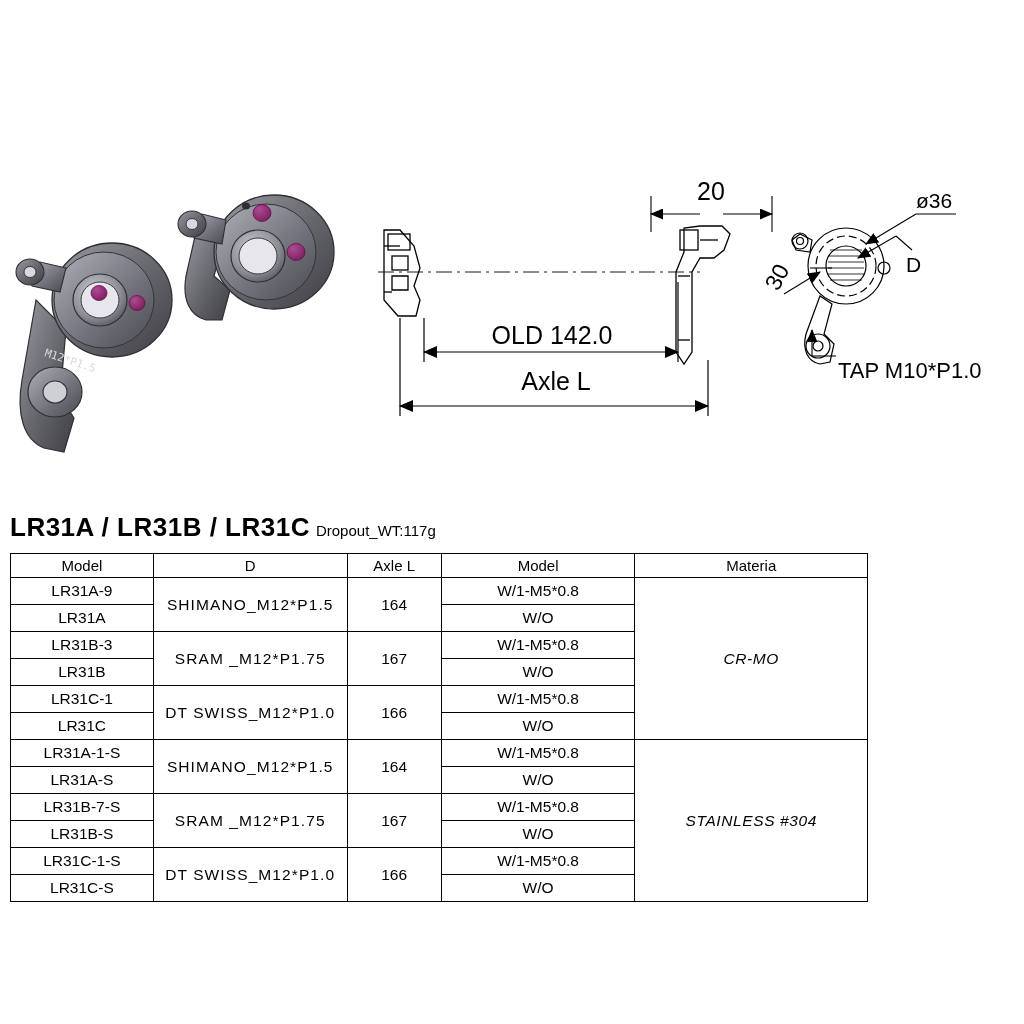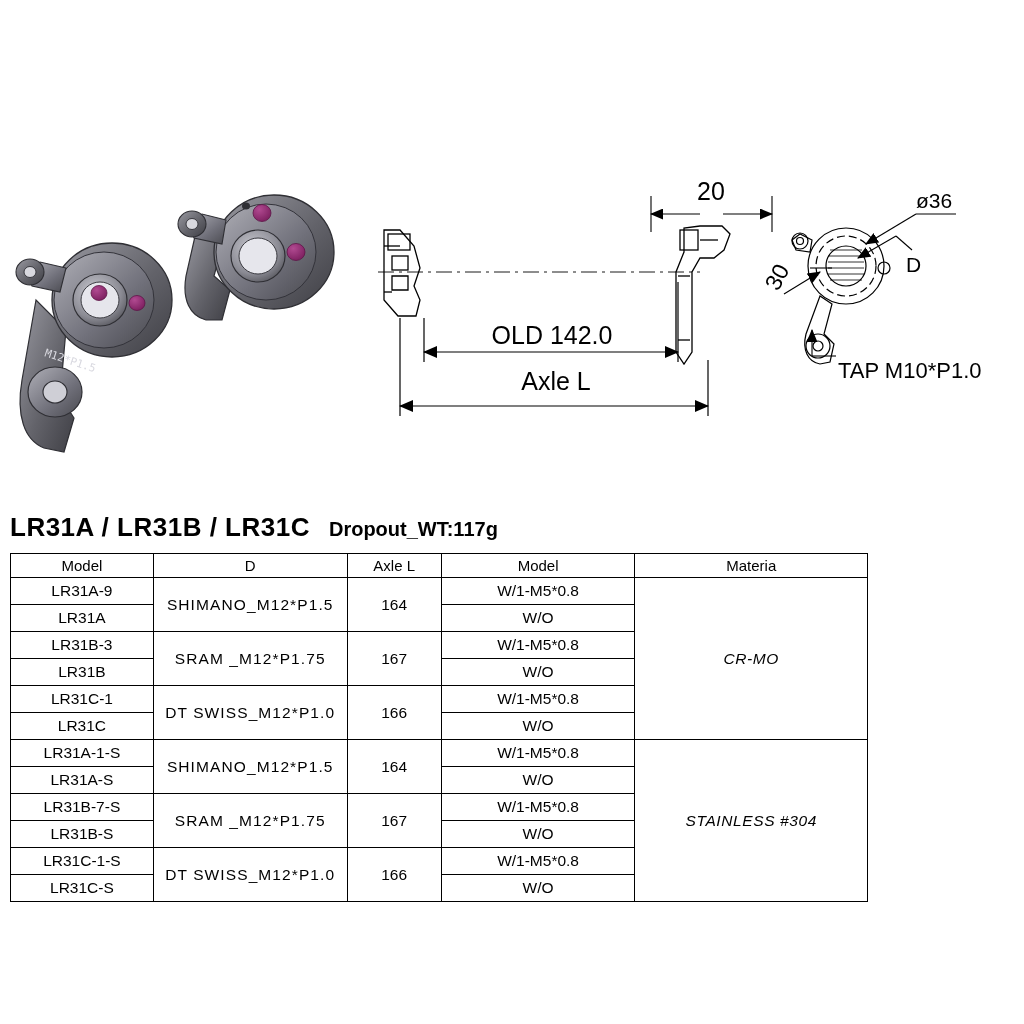--- a/index.html
+++ b/index.html
@@ -24,30 +24,30 @@
     height: 500px;
   }
 
   
   #title-row {
     position: absolute;
     left: 10px;
     top: 512px;
     display: flex;
     align-items: baseline;
-    gap: 19px;
+    gap: 6px;
   }
   #title-main {
     font-size: 26px;
     font-weight: bold;
     letter-spacing: 0.5px;
   }
   #title-sub {
-    font-size: 20px;
-    font-weight: bold;
+    font-size: 15px;
+    font-weight: normal;
   }
 
   
   #spec-table {
     position: absolute;
     left: 10px;
     top: 553px;
     border-collapse: collapse;
     width: 858px;
     table-layout: fixed;

